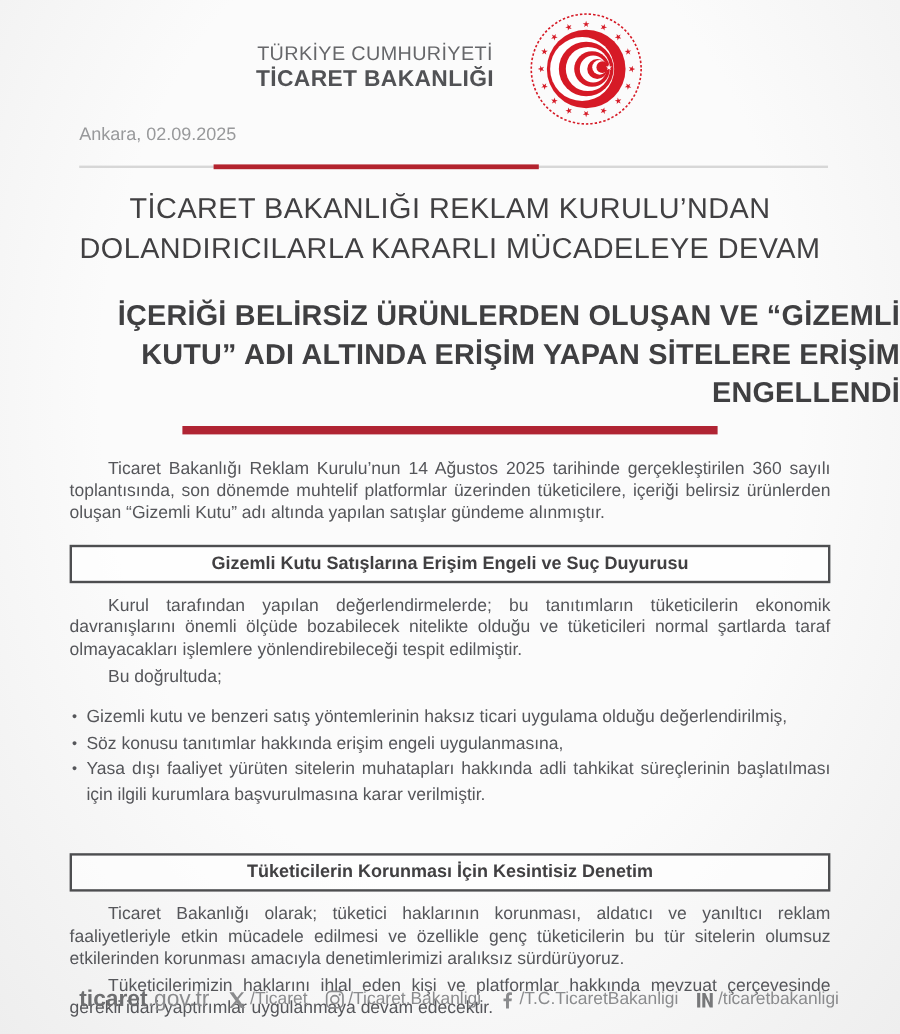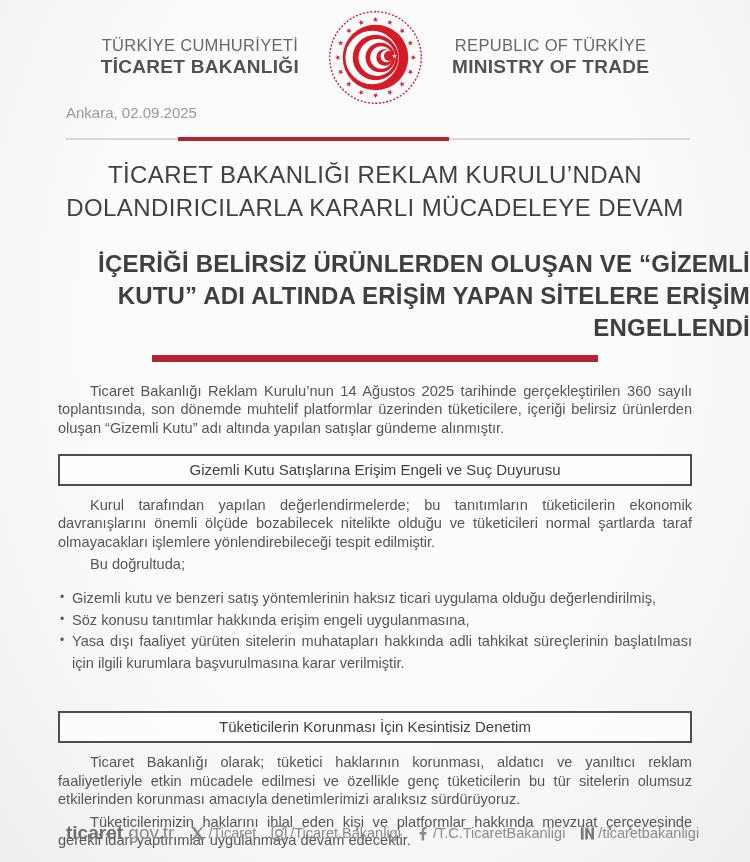--- a/index.html
+++ b/index.html
@@ -43,21 +43,21 @@
   .content { padding:0 58px; }
   p.body {
     font-size:14.6px; line-height:1.27; color:#55565a;
     text-align:justify; text-indent:32px;
   }
   .mt20 { margin-top:20px; } .mt14 { margin-top:4px; } .mt10 { margin-top:10px; }
   .section-box {
     margin-top:16px;
     border:2px solid #4d4e50; background:rgba(255,255,255,.65);
     padding:5px 10px 6px;
-    text-align:center; font-size:15px; font-weight:400; color:#414042;
+    text-align:center; font-size:15px; font-weight:700; color:#414042;
   }
   ul.bullets { margin-top:14px; list-style:none; }
   ul.bullets li {
     position:relative; padding-left:14px;
     font-size:14.6px; line-height:1.5; color:#55565a; text-align:justify;
   }
   ul.bullets li .dot { position:absolute; left:2px; top:0; font-size:12px; }
   
   .footer {
     position:absolute; left:66px; right:52px; bottom:18px;
@@ -109,24 +109,20 @@
           <circle cx="55" cy="50" r="15.3"></circle>
           <circle cx="56" cy="50" r="11.5" fill="#ffffff"></circle>
           <circle cx="59.5" cy="50" r="8.6"></circle>
           <circle cx="61.5" cy="48.6" r="6.3" fill="#ffffff"></circle>
           <circle cx="63.9" cy="48.4" r="5.1"></circle>
           <text x="69.5" y="50.5" font-family="DejaVu Sans, sans-serif" font-size="6.6" text-anchor="middle" fill="#ffffff">★</text>
         </g>
       </svg>
     </div>
 
-    <div class="org">
-      <div class="l1">REPUBLIC OF TÜRKİYE</div>
-      <div class="l2">MINISTRY OF TRADE</div>
-    </div>
   </div>
 
   <div class="dateline">Ankara, 02.09.2025</div>
   <div class="rule">
     <span class="grayline"></span>
     <span class="redseg"></span>
   </div>
 
   <div class="title">
     <div>TİCARET BAKANLIĞI REKLAM KURULU’NDAN</div>

